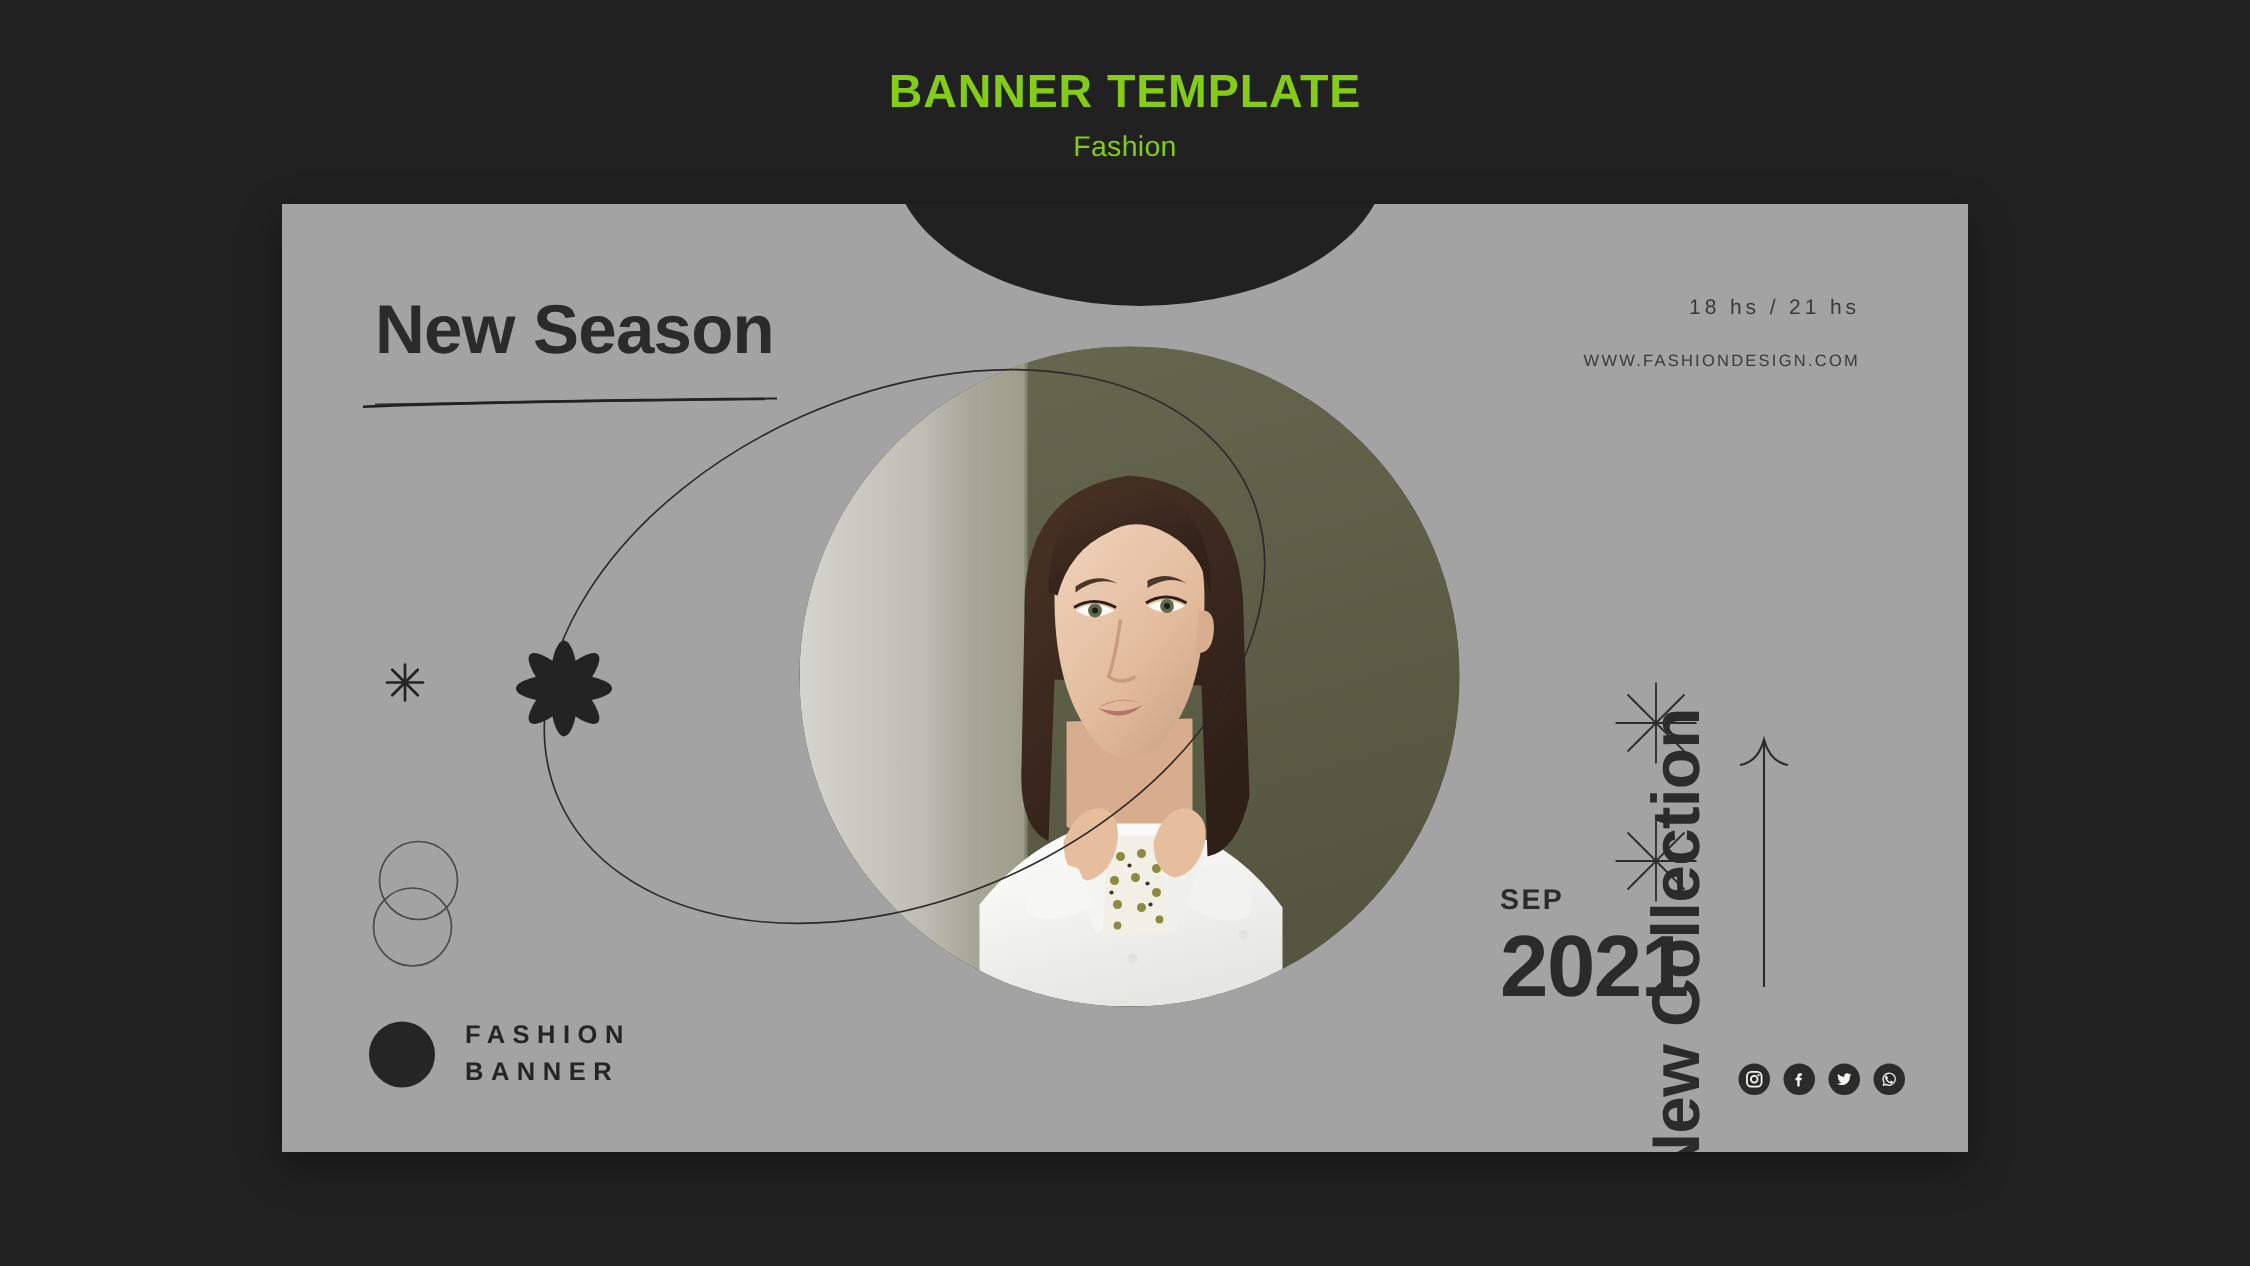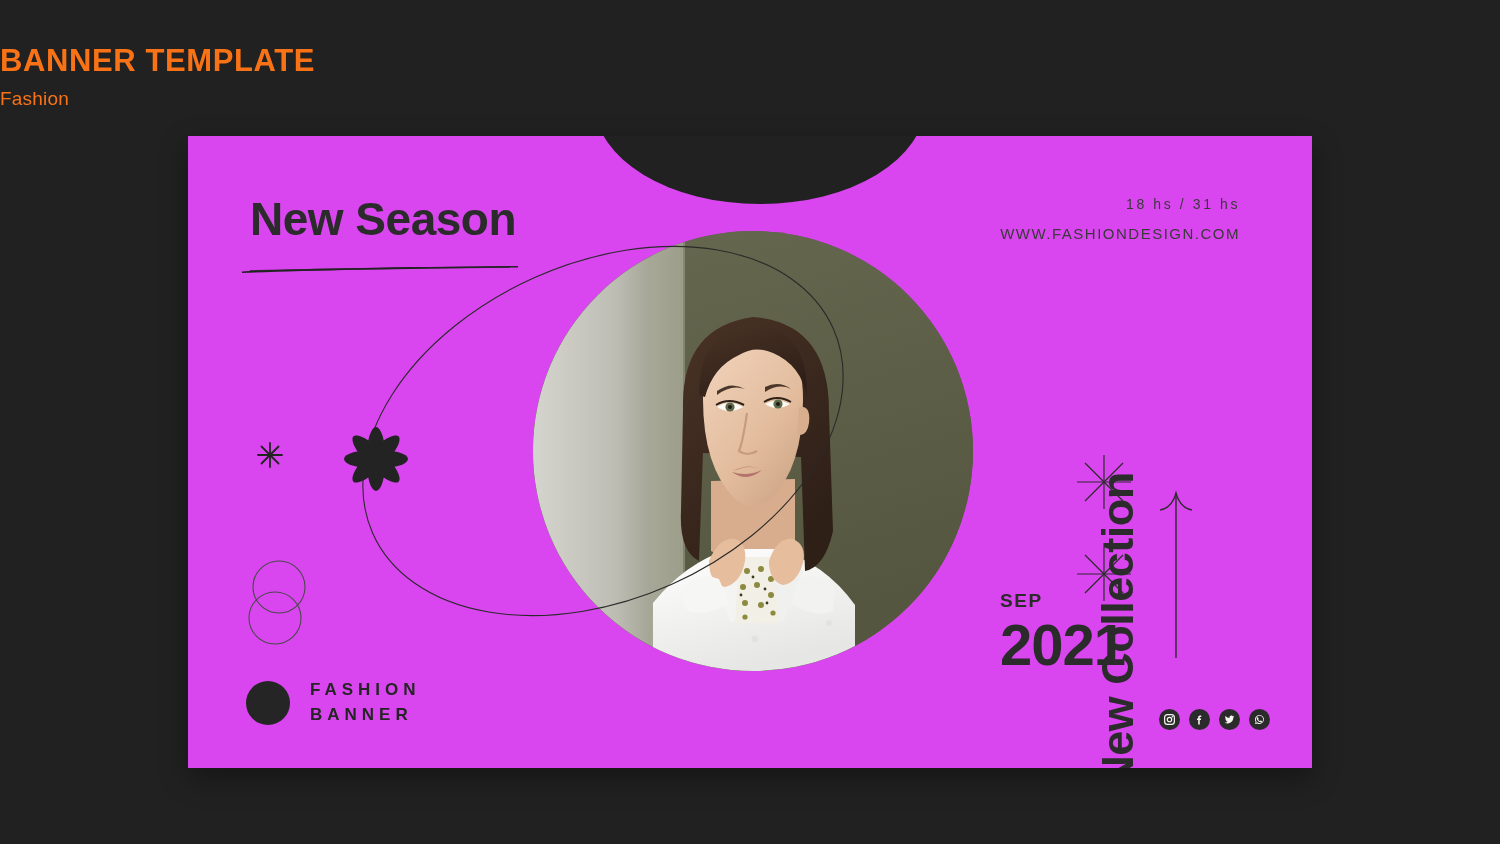--- a/index.html
+++ b/index.html
@@ -22,22 +22,22 @@
     height: 844px;
     background: #212121;
   }
 
   
   .header {
     position: absolute;
     left: 0;
     top: 0;
     width: 1500px;
-    text-align: left;
-    color: #f97316;
+    text-align: center;
+    color: #84cc16;
   }
   .header-title {
     margin: 0;
     padding-top: 44px;
     font-size: 31px;
     font-weight: 700;
     letter-spacing: 0.6px;
     line-height: 1.1;
   }
   .header-sub {
@@ -48,21 +48,21 @@
     letter-spacing: 0.2px;
   }
 
   
   .card {
     position: absolute;
     left: 188px;
     top: 136px;
     width: 1124px;
     height: 632px;
-    background: #d946ef;
+    background: #a3a3a3;
     overflow: hidden;
     box-shadow: 0 10px 26px rgba(0,0,0,0.35);
   }
 
   
   .notch {
     position: absolute;
     left: 407px;
     top: -162px;
     width: 330px;
@@ -98,22 +98,22 @@
     top: 60px;
     text-align: right;
     color: #3a3a3a;
   }
   .info-hours {
     font-size: 14px;
     letter-spacing: 2.6px;
     white-space: nowrap;
   }
   .info-site {
-    margin-top: 13px;
-    font-size: 15px;
+    margin-top: 23px;
+    font-size: 11px;
     letter-spacing: 1.5px;
     white-space: nowrap;
     text-align: center;
   }
 
   
   .photo-wrap {
     position: absolute;
     left: 345px;
     top: 95px;
@@ -261,21 +261,21 @@
 
     <h2 class="headline">New Season</h2>
     <div class="brush">
       <svg viewBox="0 0 280 10" width="280" height="10" aria-hidden="true">
         <path d="M2 7.4 C 60 4.6, 150 3.2, 278 2.0 L 278 3.4 C 150 5.0, 60 6.6, 2 9.0 Z" fill="#232323"></path>
         <path d="M10 6.8 C 80 5.0, 190 3.8, 270 3.0" stroke="#232323" stroke-width="1.6" fill="none" opacity="0.8"></path>
       </svg>
     </div>
 
     <div class="info">
-      <div class="info-hours">18 hs / 31 hs</div>
+      <div class="info-hours">18 hs / 21 hs</div>
       <div class="info-site">WWW.FASHIONDESIGN.COM</div>
     </div>
 
     <div class="photo-wrap">
       <div class="photo">
         <svg viewBox="0 0 440 440" preserveAspectRatio="xMidYMid slice" aria-hidden="true">
           <defs>
             <linearGradient id="wallg" x1="0" y1="0" x2="1" y2="0">
               <stop offset="0" stop-color="#d5d5cf"></stop>
               <stop offset="0.55" stop-color="#bdbdb4"></stop>

